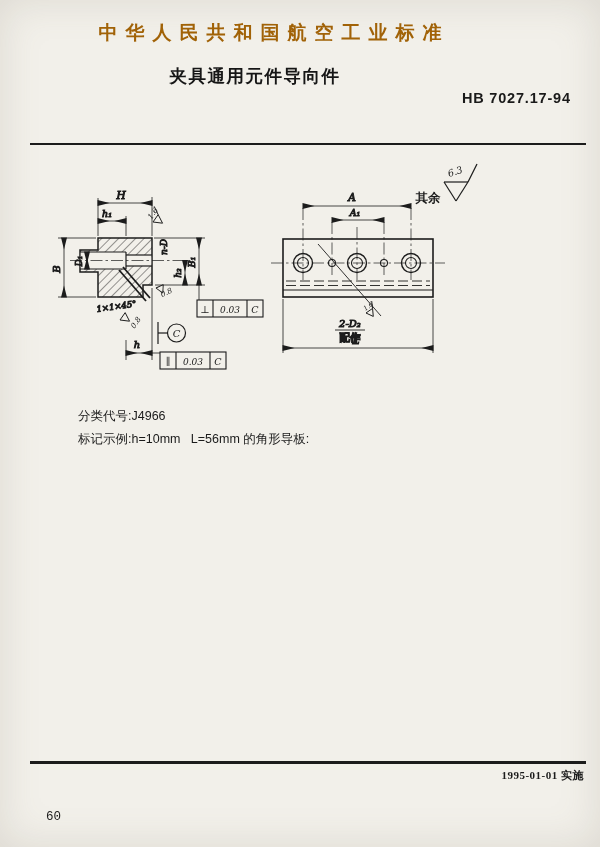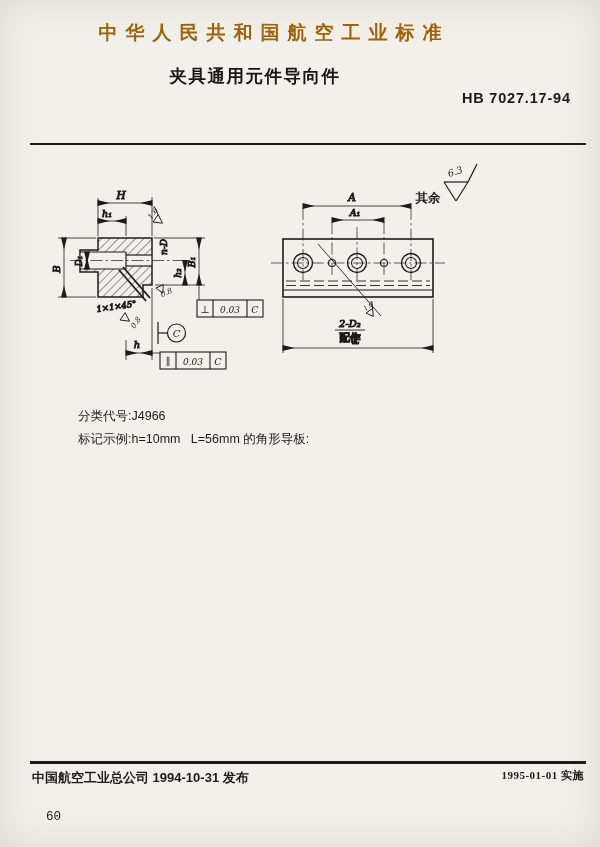--- a/index.html
+++ b/index.html
@@ -234,17 +234,16 @@
       </g>
     </g>
   </svg>
 
   <div class="info">
     <div class="info-line">分类代号:J4966</div>
     <div class="info-line">标记示例:h=10mm   L=56mm 的角形导板:</div>
   </div>
 
   <div class="rule bottom"></div>
-  <div class="footer-issued">中国航空工业总公司 1994-10-31 发布</div>
   <div class="footer-effective">1995-01-01 实施</div>
   <div class="page-number">60</div>
 
 </div>
 
 </body></html>

